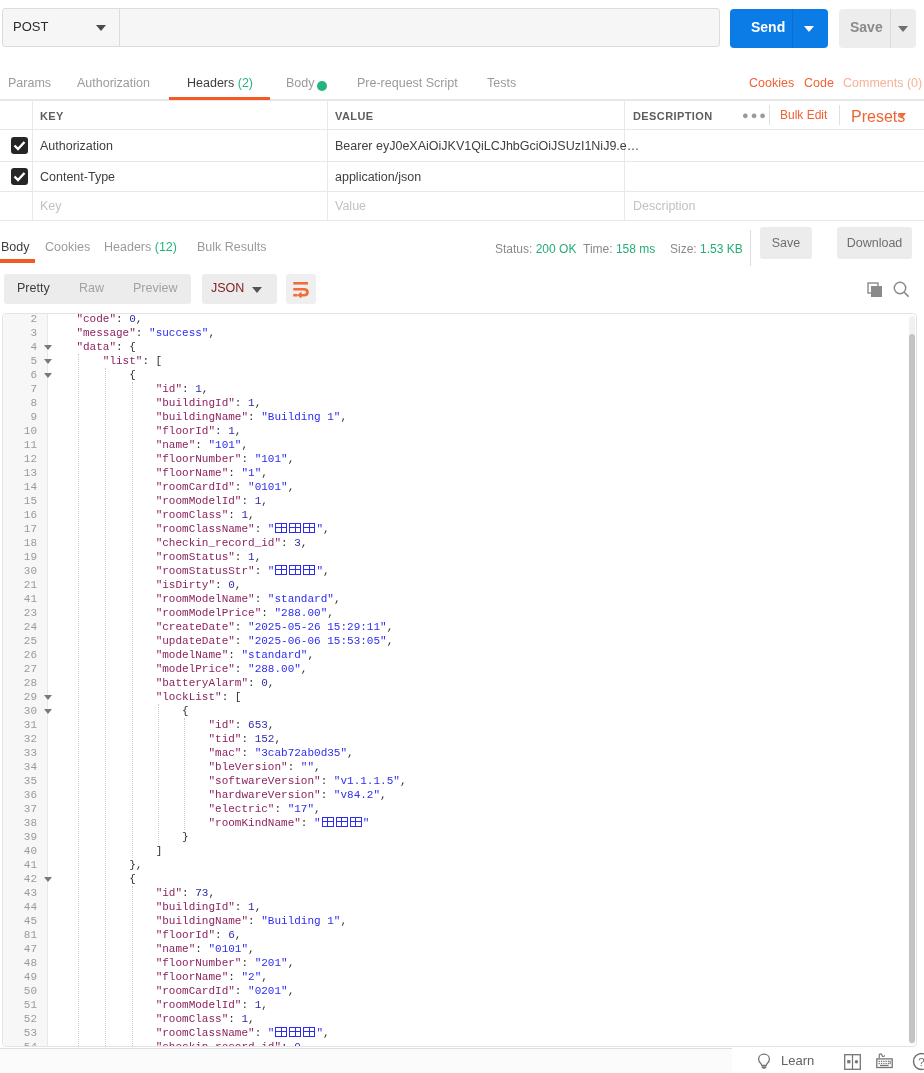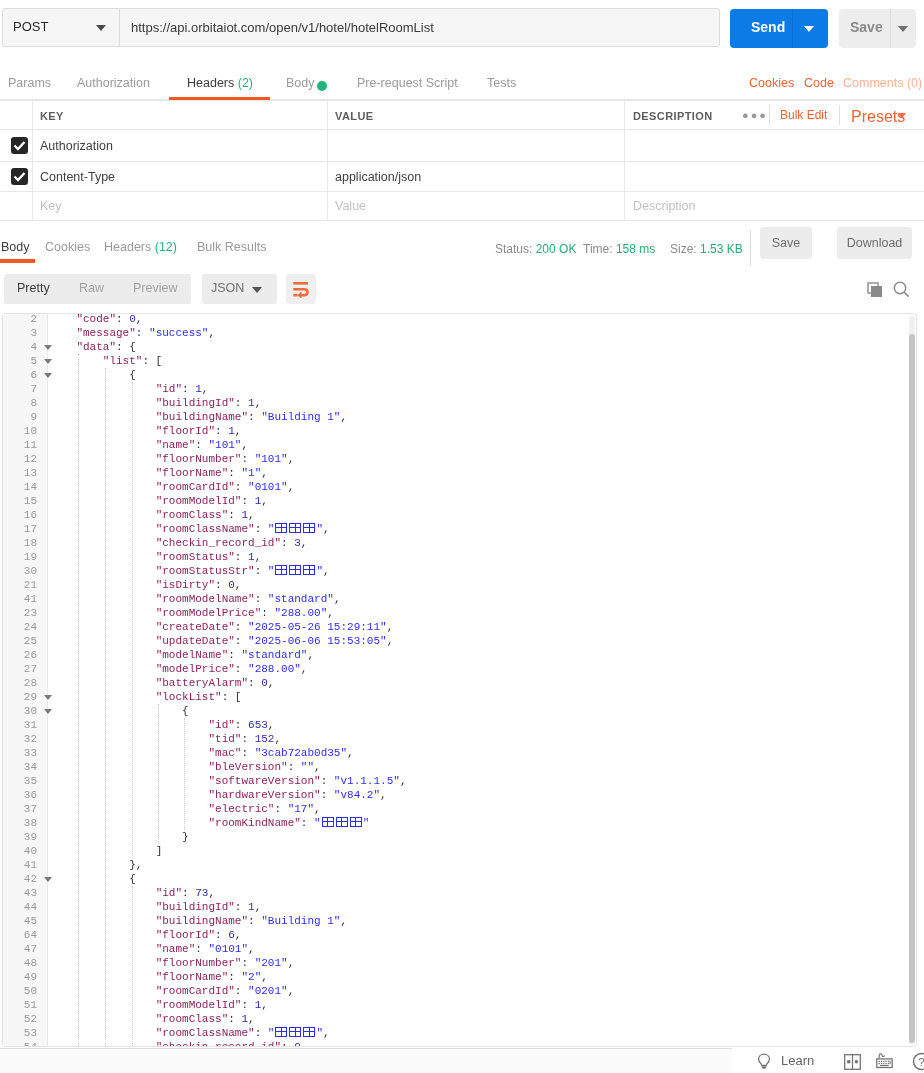--- a/index.html
+++ b/index.html
@@ -71,21 +71,20 @@
 #botbar{left:0;top:1048px;width:732px;height:25px;background:#fbfbfb;border-top:1px solid #dedede}
 svg{display:block}
 </style>
 </head>
 <body>
 
 <div class="abs" id="urlbox">
  <div class="abs" id="postseg"></div>
  <div class="abs" id="posttxt">POST</div>
  <div class="abs caret" id="postcaret"></div>
- <div class="abs" id="urltxt">https://api.orbitaiot.com/open/v1/hotel/hotelRoomList</div>
 </div>
 <div class="abs" id="sendbtn">
  <div class="abs" id="sendtxt">Send</div>
  <div class="abs" id="senddiv"></div>
  <div class="abs caret" id="sendcaret"></div>
 </div>
 <div class="abs" id="savebtn">
  <div class="abs" id="savetxt">Save</div>
  <div class="abs" id="savediv"></div>
  <div class="abs caret" id="savecaret"></div>
@@ -127,20 +126,21 @@
       <svg width="17" height="17" viewBox="0 0 17 17">
         <path d="M3.5 8.5 L7 12 L13.5 5" stroke="#fff" stroke-width="2.4" fill="none"></path>
       </svg>
     </div>
  <div class="abs cb" style="left:11px;top:68px">
       <svg width="17" height="17" viewBox="0 0 17 17">
         <path d="M3.5 8.5 L7 12 L13.5 5" stroke="#fff" stroke-width="2.4" fill="none"></path>
       </svg>
     </div>
  <div class="abs celltxt" style="left:40px;top:39px">Authorization</div>
+ <div class="abs celltxt" style="left:335px;top:39px">Bearer eyJ0eXAiOiJKV1QiLCJhbGciOiJSUzI1NiJ9.e…</div>
  <div class="abs celltxt" style="left:40px;top:70px">Content-Type</div>
  <div class="abs celltxt" style="left:335px;top:70px">application/json</div>
  <div class="abs celltxt ph" style="left:40px;top:99px">Key</div>
  <div class="abs celltxt ph" style="left:335px;top:99px">Value</div>
  <div class="abs celltxt ph" style="left:633px;top:99px">Description</div>
 </div>
 
 <div class="abs" id="resphdr">
  <div class="abs rtab dark" style="left:1px;top:20px">Body</div>
  <div class="abs rtab" style="left:45px;top:20px">Cookies</div>
@@ -154,21 +154,21 @@
  <div class="abs gbtn" style="left:760px;top:7px;width:52px;height:32px;line-height:32px">Save</div>
  <div class="abs gbtn" style="left:837px;top:7px;width:75px;height:32px;line-height:32px">Download</div>
 </div>
 
 <div class="abs" id="prettyrow">
  <div class="abs" style="left:4px;top:0;width:187px;height:30px;background:#ececec;border-radius:3px"></div>
  <div class="abs seg dark" style="left:17px">Pretty</div>
  <div class="abs seg" style="left:79px">Raw</div>
  <div class="abs seg" style="left:133px">Preview</div>
  <div class="abs" style="left:202px;top:0;width:75px;height:30px;background:#ececec;border-radius:3px"></div>
- <div class="abs seg" style="left:211px;color:#737373">JSON</div>
+ <div class="abs seg" style="left:211px;color:#7f1d1d">JSON</div>
  <div class="abs caret" style="left:252px;top:13px;border-top-color:#555;border-left-width:5px;border-right-width:5px;border-top-width:6px"></div>
  <div class="abs" style="left:286px;top:0;width:30px;height:30px;background:#efefef;border-radius:3px"></div>
  <svg class="abs" style="left:292px;top:7px" width="18" height="17" viewBox="0 0 18 17">
   <g stroke="#f26b3a" stroke-width="2.6" fill="none">
    <path d="M1.3 2.3 H16"></path>
    <path d="M1.3 8.3 H12 C14.5 8.3 15.5 9.6 15.5 11.2 C15.5 12.8 14.5 14.2 12 14.2 H8"></path>
    <path d="M1.3 14.2 H5.5"></path>
   </g>
   <path d="M9.5 10.6 L9.5 17.6 L5.2 14.2 Z" fill="#f26b3a"></path>
  </svg>
@@ -317,21 +317,21 @@
       <div class="gl">
         <span>43</span>
       </div>
       <div class="gl">
         <span>44</span>
       </div>
       <div class="gl">
         <span>45</span>
       </div>
       <div class="gl">
-        <span>64</span>
+        <span>81</span>
       </div>
       <div class="gl">
         <span>47</span>
       </div>
       <div class="gl">
         <span>48</span>
       </div>
       <div class="gl">
         <span>49</span>
       </div>

